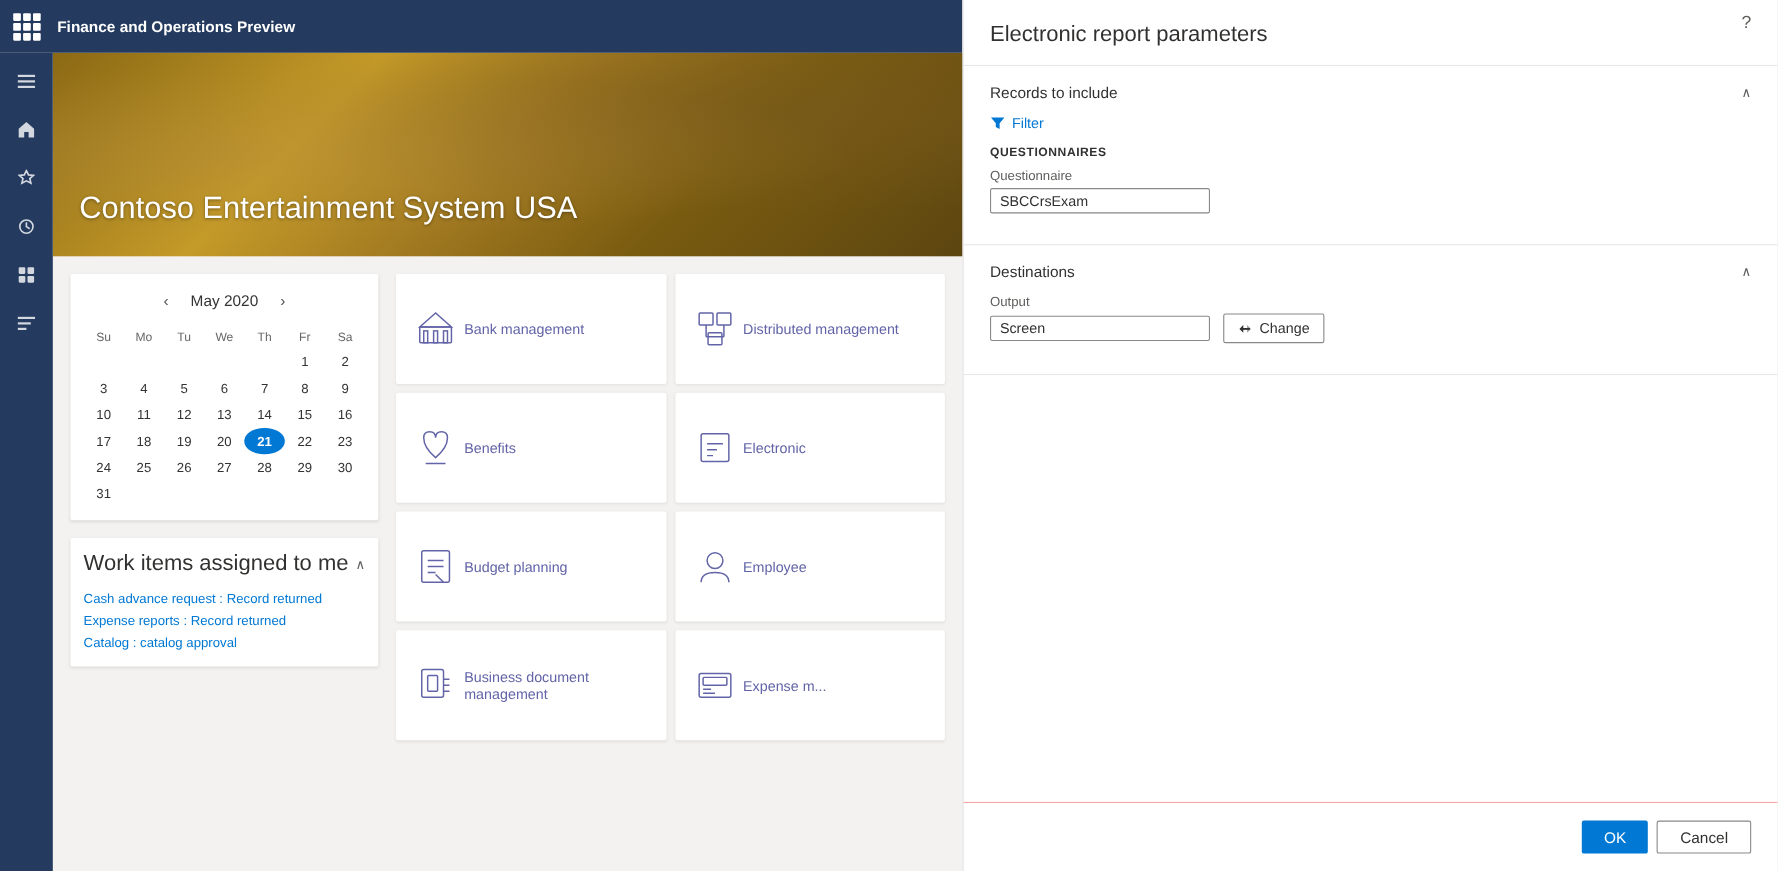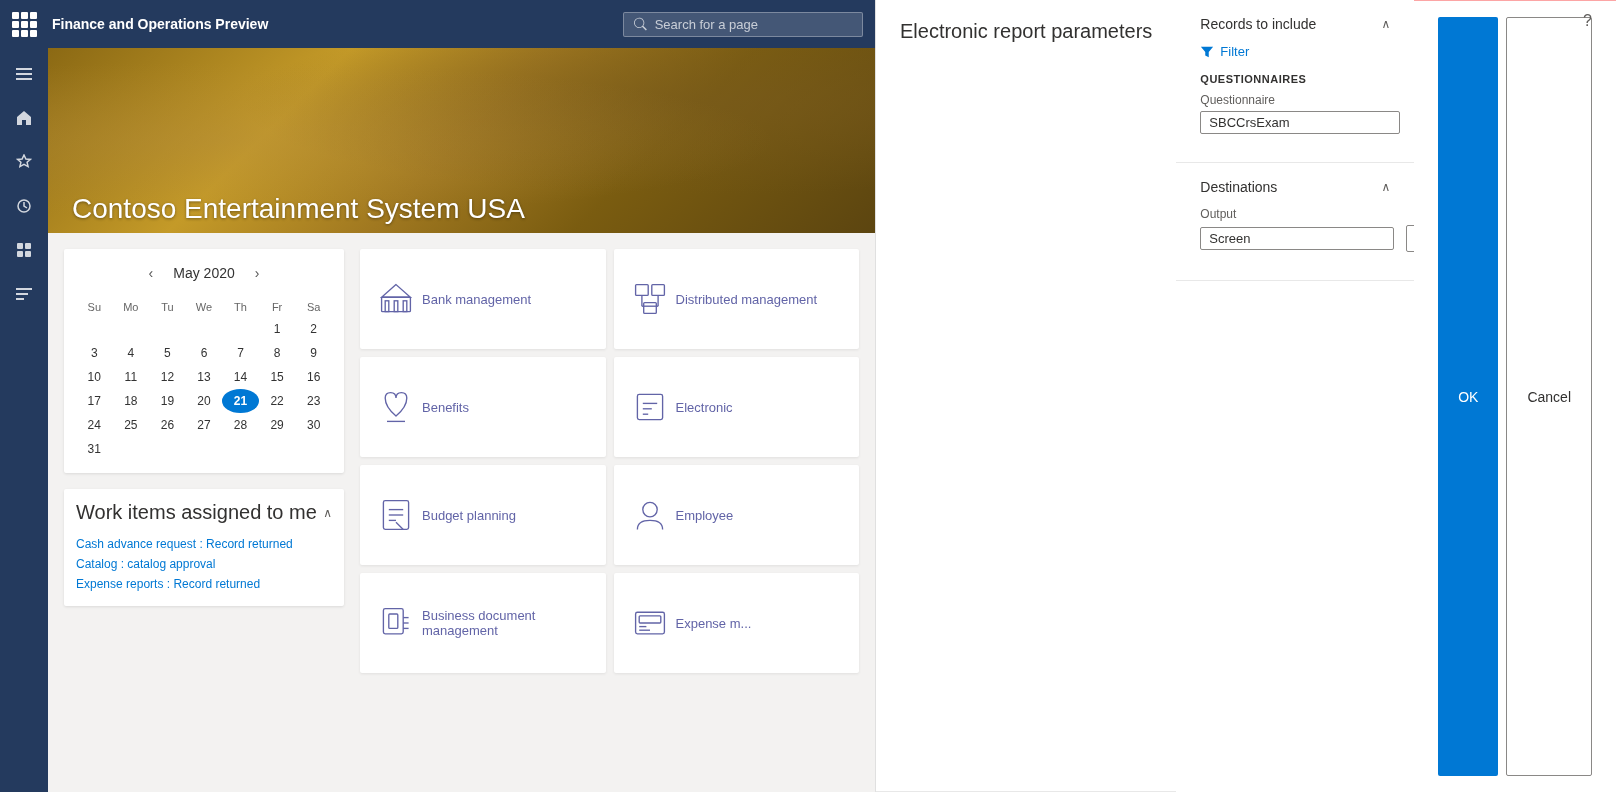--- a/index.html
+++ b/index.html
@@ -94,21 +94,21 @@
       display: flex;
       flex-direction: column;
     }
 
     
     .hero-banner {
       height: 185px;
       background: linear-gradient(135deg, #8B6914 0%, #C49A28 30%, #A07820 50%, #7A5C10 70%, #5C4510 100%);
       display: flex;
       align-items: flex-end;
-      padding: 8px 24px;
+      padding: 28px 24px;
       flex-shrink: 0;
       position: relative;
       overflow: hidden;
     }
     .hero-banner::before {
       content: '';
       position: absolute;
       inset: 0;
       background: 
         radial-gradient(ellipse at 20% 50%, rgba(180,140,60,0.4) 0%, transparent 60%),
@@ -249,21 +249,21 @@
       font-weight: 400;
     }
 
     
     .right-panel {
       width: 741px;
       height: 792px;
       background: white;
       border-left: 1px solid #e0e0e0;
       display: flex;
-      flex-direction: row;
+      flex-direction: column;
       justify-content: flex-end;
     }
     .right-panel-header {
       padding: 20px 24px 16px;
       border-bottom: 1px solid #e8e8e8;
     }
     .right-panel-title {
       font-size: 20px;
       font-weight: 400;
       color: #323130;
@@ -399,26 +399,20 @@
         <span></span>
         <span></span>
       <span></span>
         <span></span>
         <span></span>
       <span></span>
         <span></span>
         <span></span>
     </div>
     <span class="app-title">Finance and Operations Preview</span>
-    <div class="search-bar">
-      <svg width="14" height="14" viewBox="0 0 16 16" fill="rgba(255,255,255,0.7)">
-        <path d="M11.742 10.344a6.5 6.5 0 1 0-1.397 1.398h-.001c.03.04.062.078.098.115l3.85 3.85a1 1 0 0 0 1.415-1.414l-3.85-3.85a1.007 1.007 0 0 0-.115-.099zm-5.242 1.656a5.5 5.5 0 1 1 0-11 5.5 5.5 0 0 1 0 11z"></path>
-      </svg>
-      <input type="text" placeholder="Search for a page" style="">
-    </div>
   </div>
 
   <div class="app-body">
     <div class="side-nav">
       <div class="side-nav-icon">
         <svg width="16" height="16" viewBox="0 0 16 16" fill="rgba(255,255,255,0.8)">
           <rect y="2" width="16" height="2"></rect>
             <rect y="7" width="16" height="2"></rect>
             <rect y="12" width="16" height="2"></rect>
         </svg>
@@ -544,22 +538,22 @@
             </table>
           </div>
 
           <div class="work-items-section">
             <div class="work-items-header">
               <span class="work-items-title">Work items assigned to me</span>
               <button class="section-collapse-btn">∧</button>
             </div>
             <div id="work-items-list">
                 <a class="work-item-link">Cash advance request : Record returned</a>
+                <a class="work-item-link">Expense reports : Record returned</a>
                 <a class="work-item-link">Catalog : catalog approval</a>
-                <a class="work-item-link">Expense reports : Record returned</a>
               </div>
           </div>
         </div>
 
         <div class="tiles-grid" id="tiles-grid">
             <div class="module-tile">
               <div class="tile-icon">
                 <svg viewBox="0 0 40 40" fill="none" stroke="#6264a7" stroke-width="1.5">
                   <rect x="4" y="18" width="32" height="16" rx="1"></rect>
                   <polygon points="20,4 4,18 36,18"></polygon>

